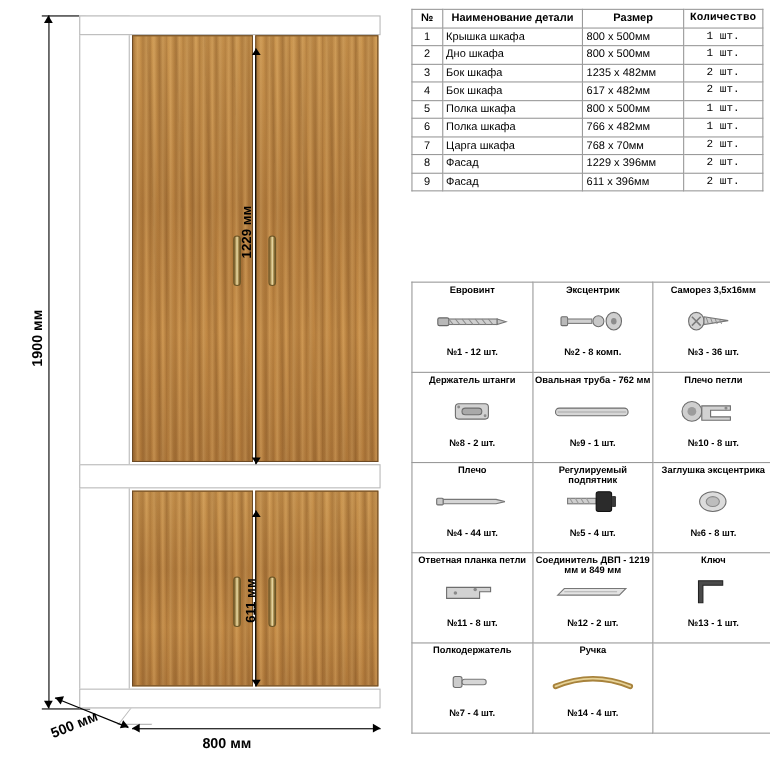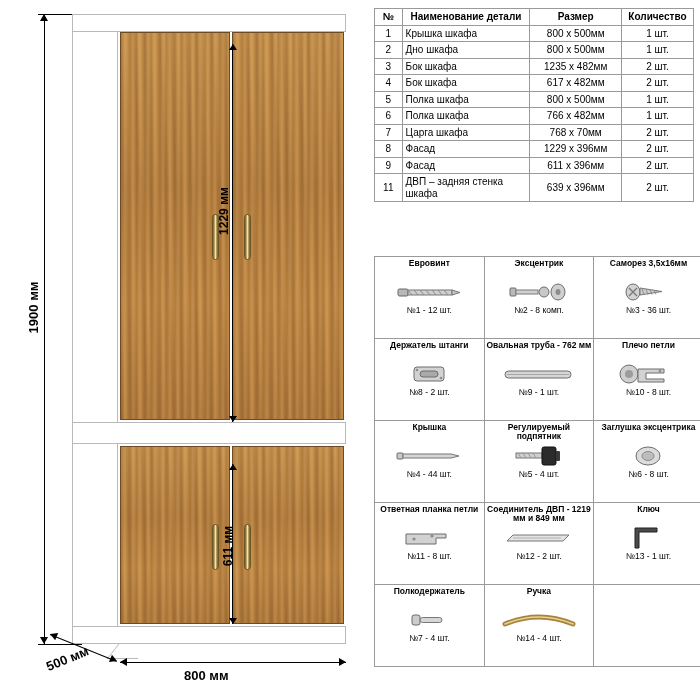--- a/index.html
+++ b/index.html
@@ -294,22 +294,22 @@
     padding: 2px 3px;
     line-height: 1.15;
   }
   table.parts th {
     font-weight: bold;
     text-align: center;
     font-size: 10px;
   }
   .c-num { width: 22px; text-align: center; }
   .c-name { width: 128px; text-align: left; }
-  .c-size { width: 92px; text-align: center; }
-  .c-qty { width: 66px; text-align: center; }
+  .c-size { width: 92px; }
+  .c-qty { width: 66px; text-align: center; font-family: Liberation Mono, monospace; }
 
   
   .hw-wrap {
     position: absolute;
     left: 374px;
     top: 256px;
     width: 320px;
   }
   table.hw {
     border-collapse: collapse;
@@ -331,22 +331,23 @@
     min-height: 19px;
   }
   .hw-art {
     height: 28px;
     display: flex;
     align-items: center;
     justify-content: center;
   }
   .hw-qty {
     font-size: 8.5px;
-    font-weight: normal;
+    font-weight: bold;
     line-height: 1.1;
+    margin-top: 10px;
   }
   .empty-cell { border: 1px solid #9a9a9a; }
 </style>
 </head>
 <body>
 
 <div class="root">
 
   <div class="drawing">
 
@@ -444,26 +445,20 @@
           <td class="c-name">Фасад</td>
           <td class="c-size">1229 x 396мм</td>
           <td class="c-qty">2 шт.</td>
         </tr>
         <tr>
           <td class="c-num">9</td>
           <td class="c-name">Фасад</td>
           <td class="c-size">611 x 396мм</td>
           <td class="c-qty">2 шт.</td>
         </tr>
-        <tr>
-          <td class="c-num">11</td>
-          <td class="c-name">ДВП – задняя стенка шкафа</td>
-          <td class="c-size">639 x 396мм</td>
-          <td class="c-qty">2 шт.</td>
-        </tr>
       </tbody>
     </table>
   </div>
 
   <div class="hw-wrap">
     <table class="hw">
       <tbody>
 
         <tr>
           <td>
@@ -537,21 +532,21 @@
                 <path d="M27 8 h26 v4 h-18 v6 h18 v3 h-26 z" fill="#d2d2d2" stroke="#6d6d6d"></path>
                 <circle cx="49" cy="10" r="1.4" fill="#8a8a8a"></circle>
               </svg>
             </div>
             <div class="hw-qty">№10 - 8 шт.</div>
           </td>
         </tr>
 
         <tr>
           <td>
-            <div class="hw-title">Крышка</div>
+            <div class="hw-title">Плечо</div>
             <div class="hw-art">
               <svg width="80" height="20" viewBox="0 0 80 20">
                 <rect x="8" y="7" width="6" height="6" rx="1" fill="#c9c9c9" stroke="#6d6d6d"></rect>
                 <path d="M14 8 h48 l8 2 l-8 2 h-48 z" fill="#d5d5d5" stroke="#777"></path>
               </svg>
             </div>
             <div class="hw-qty">№4 - 44 шт.</div>
           </td>
           <td>
             <div class="hw-title">Регулируемый подпятник</div>

